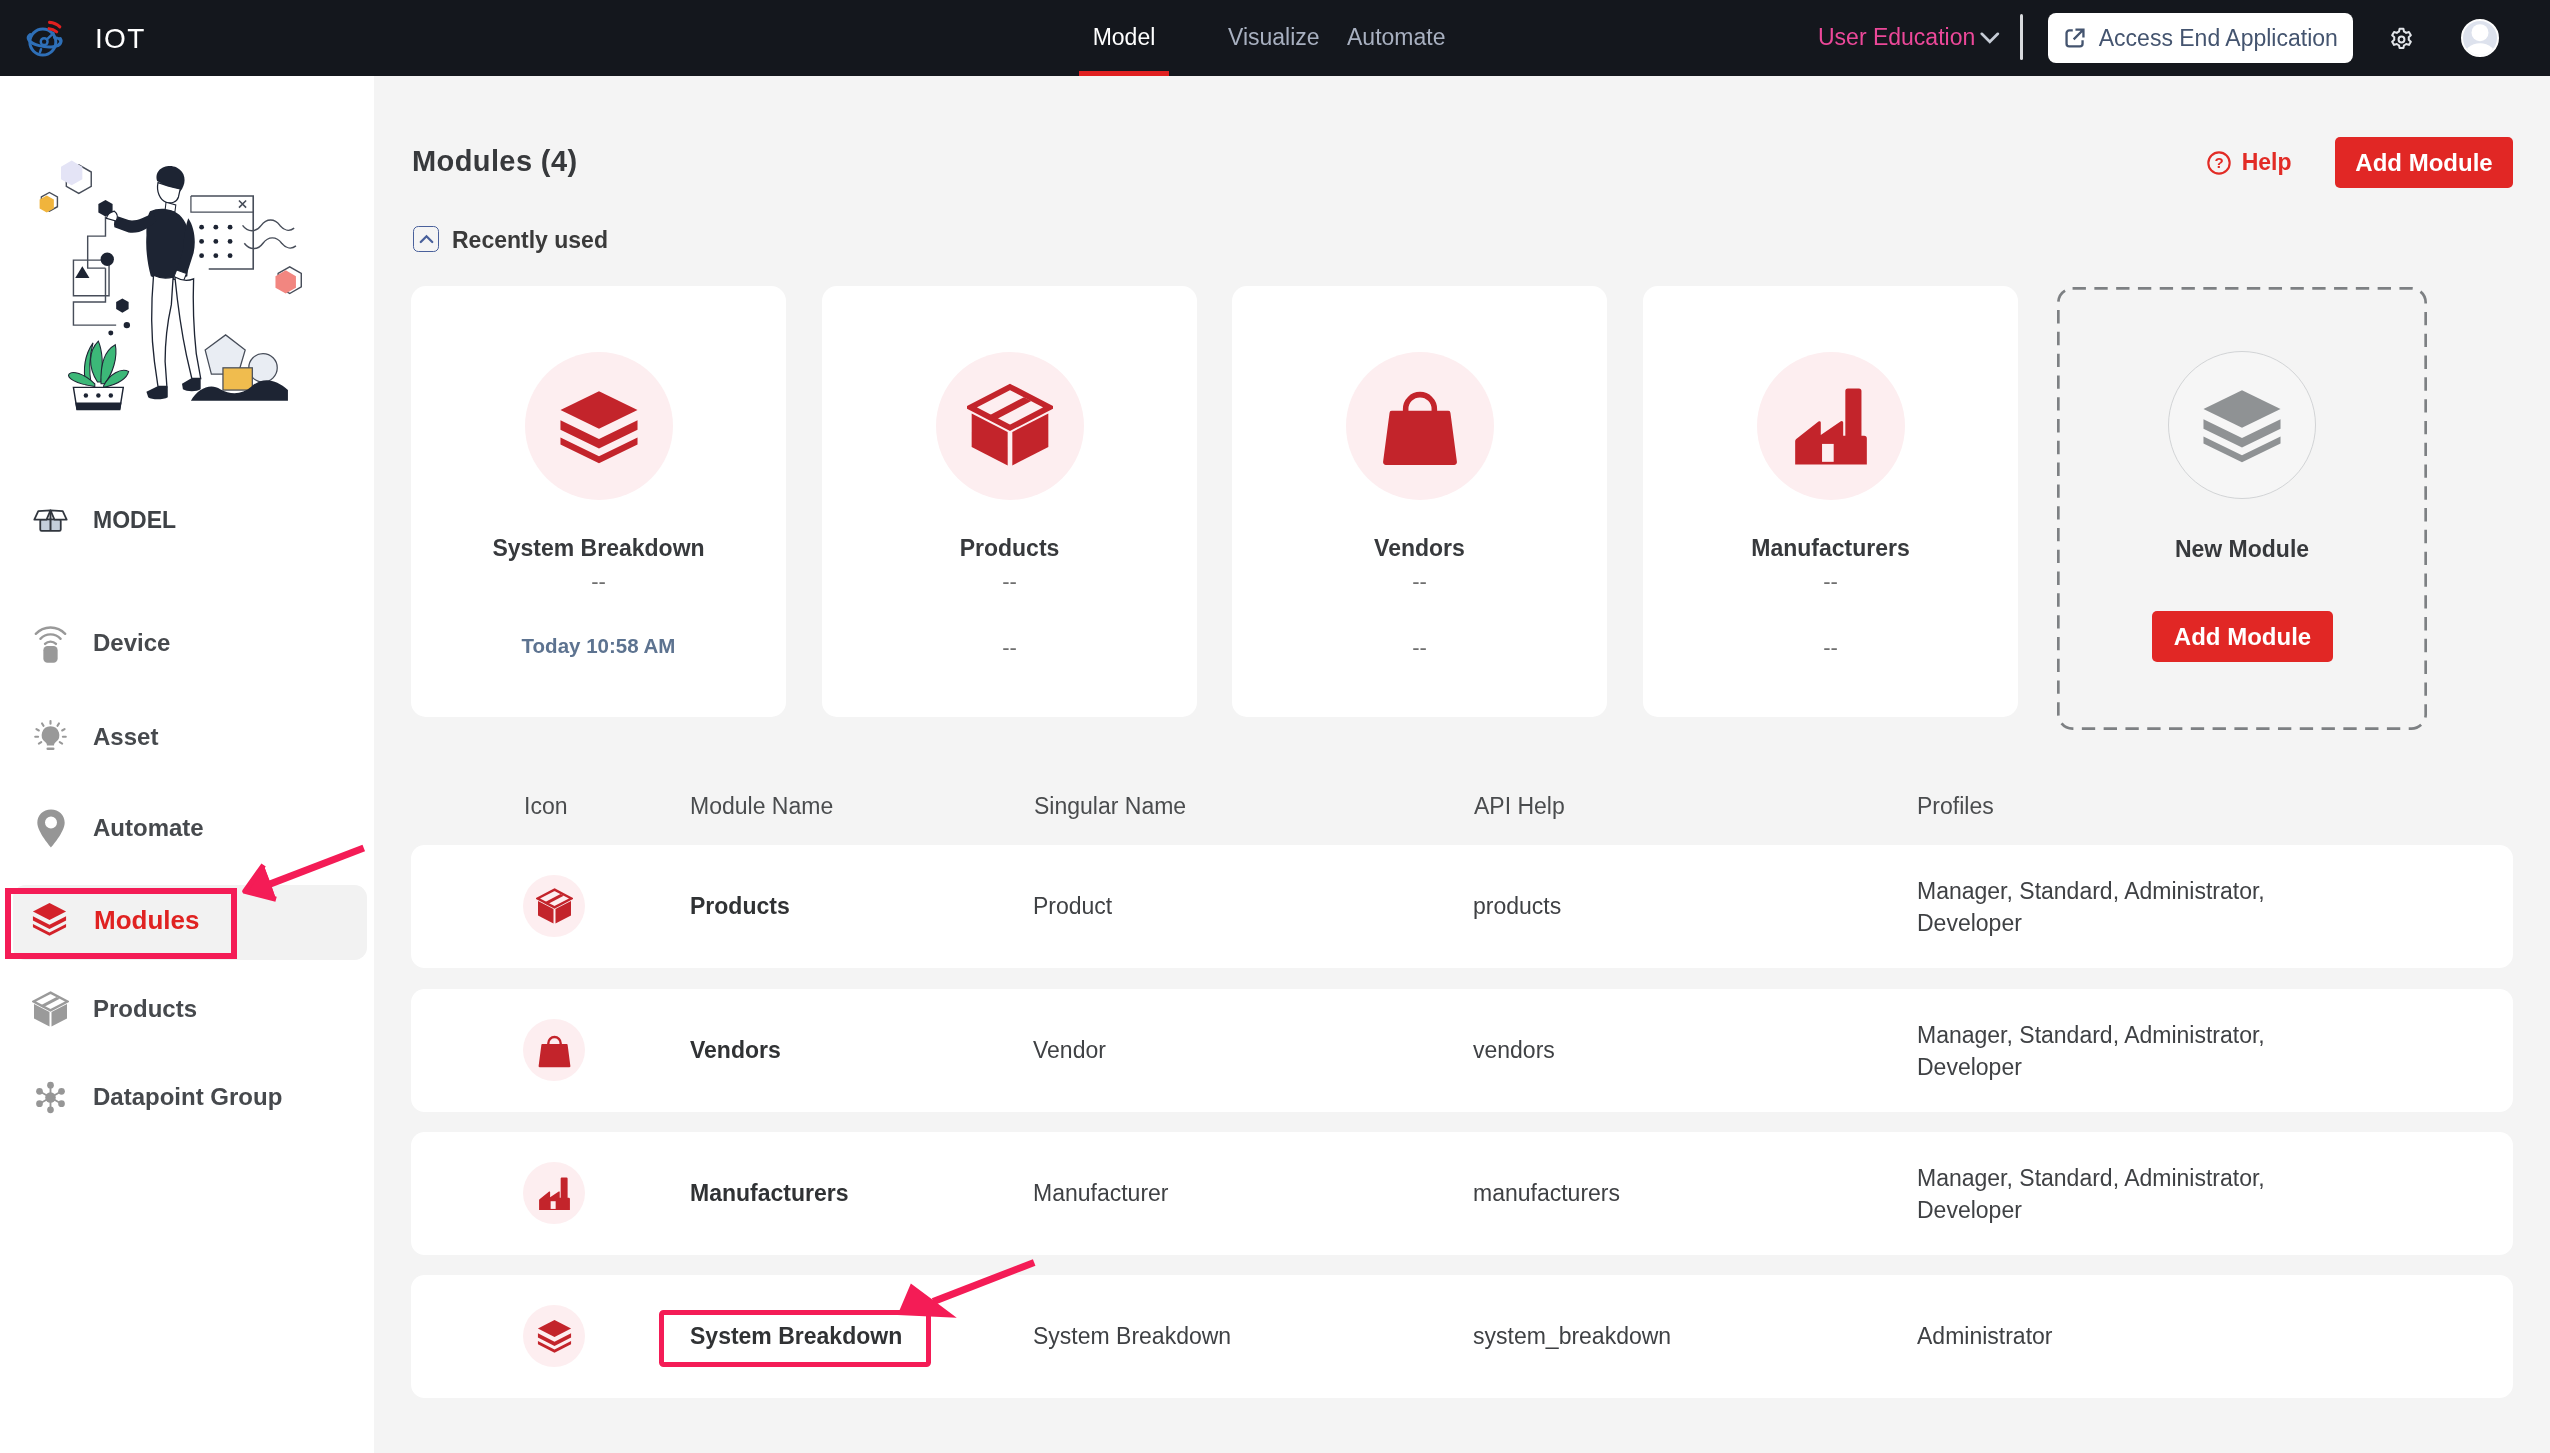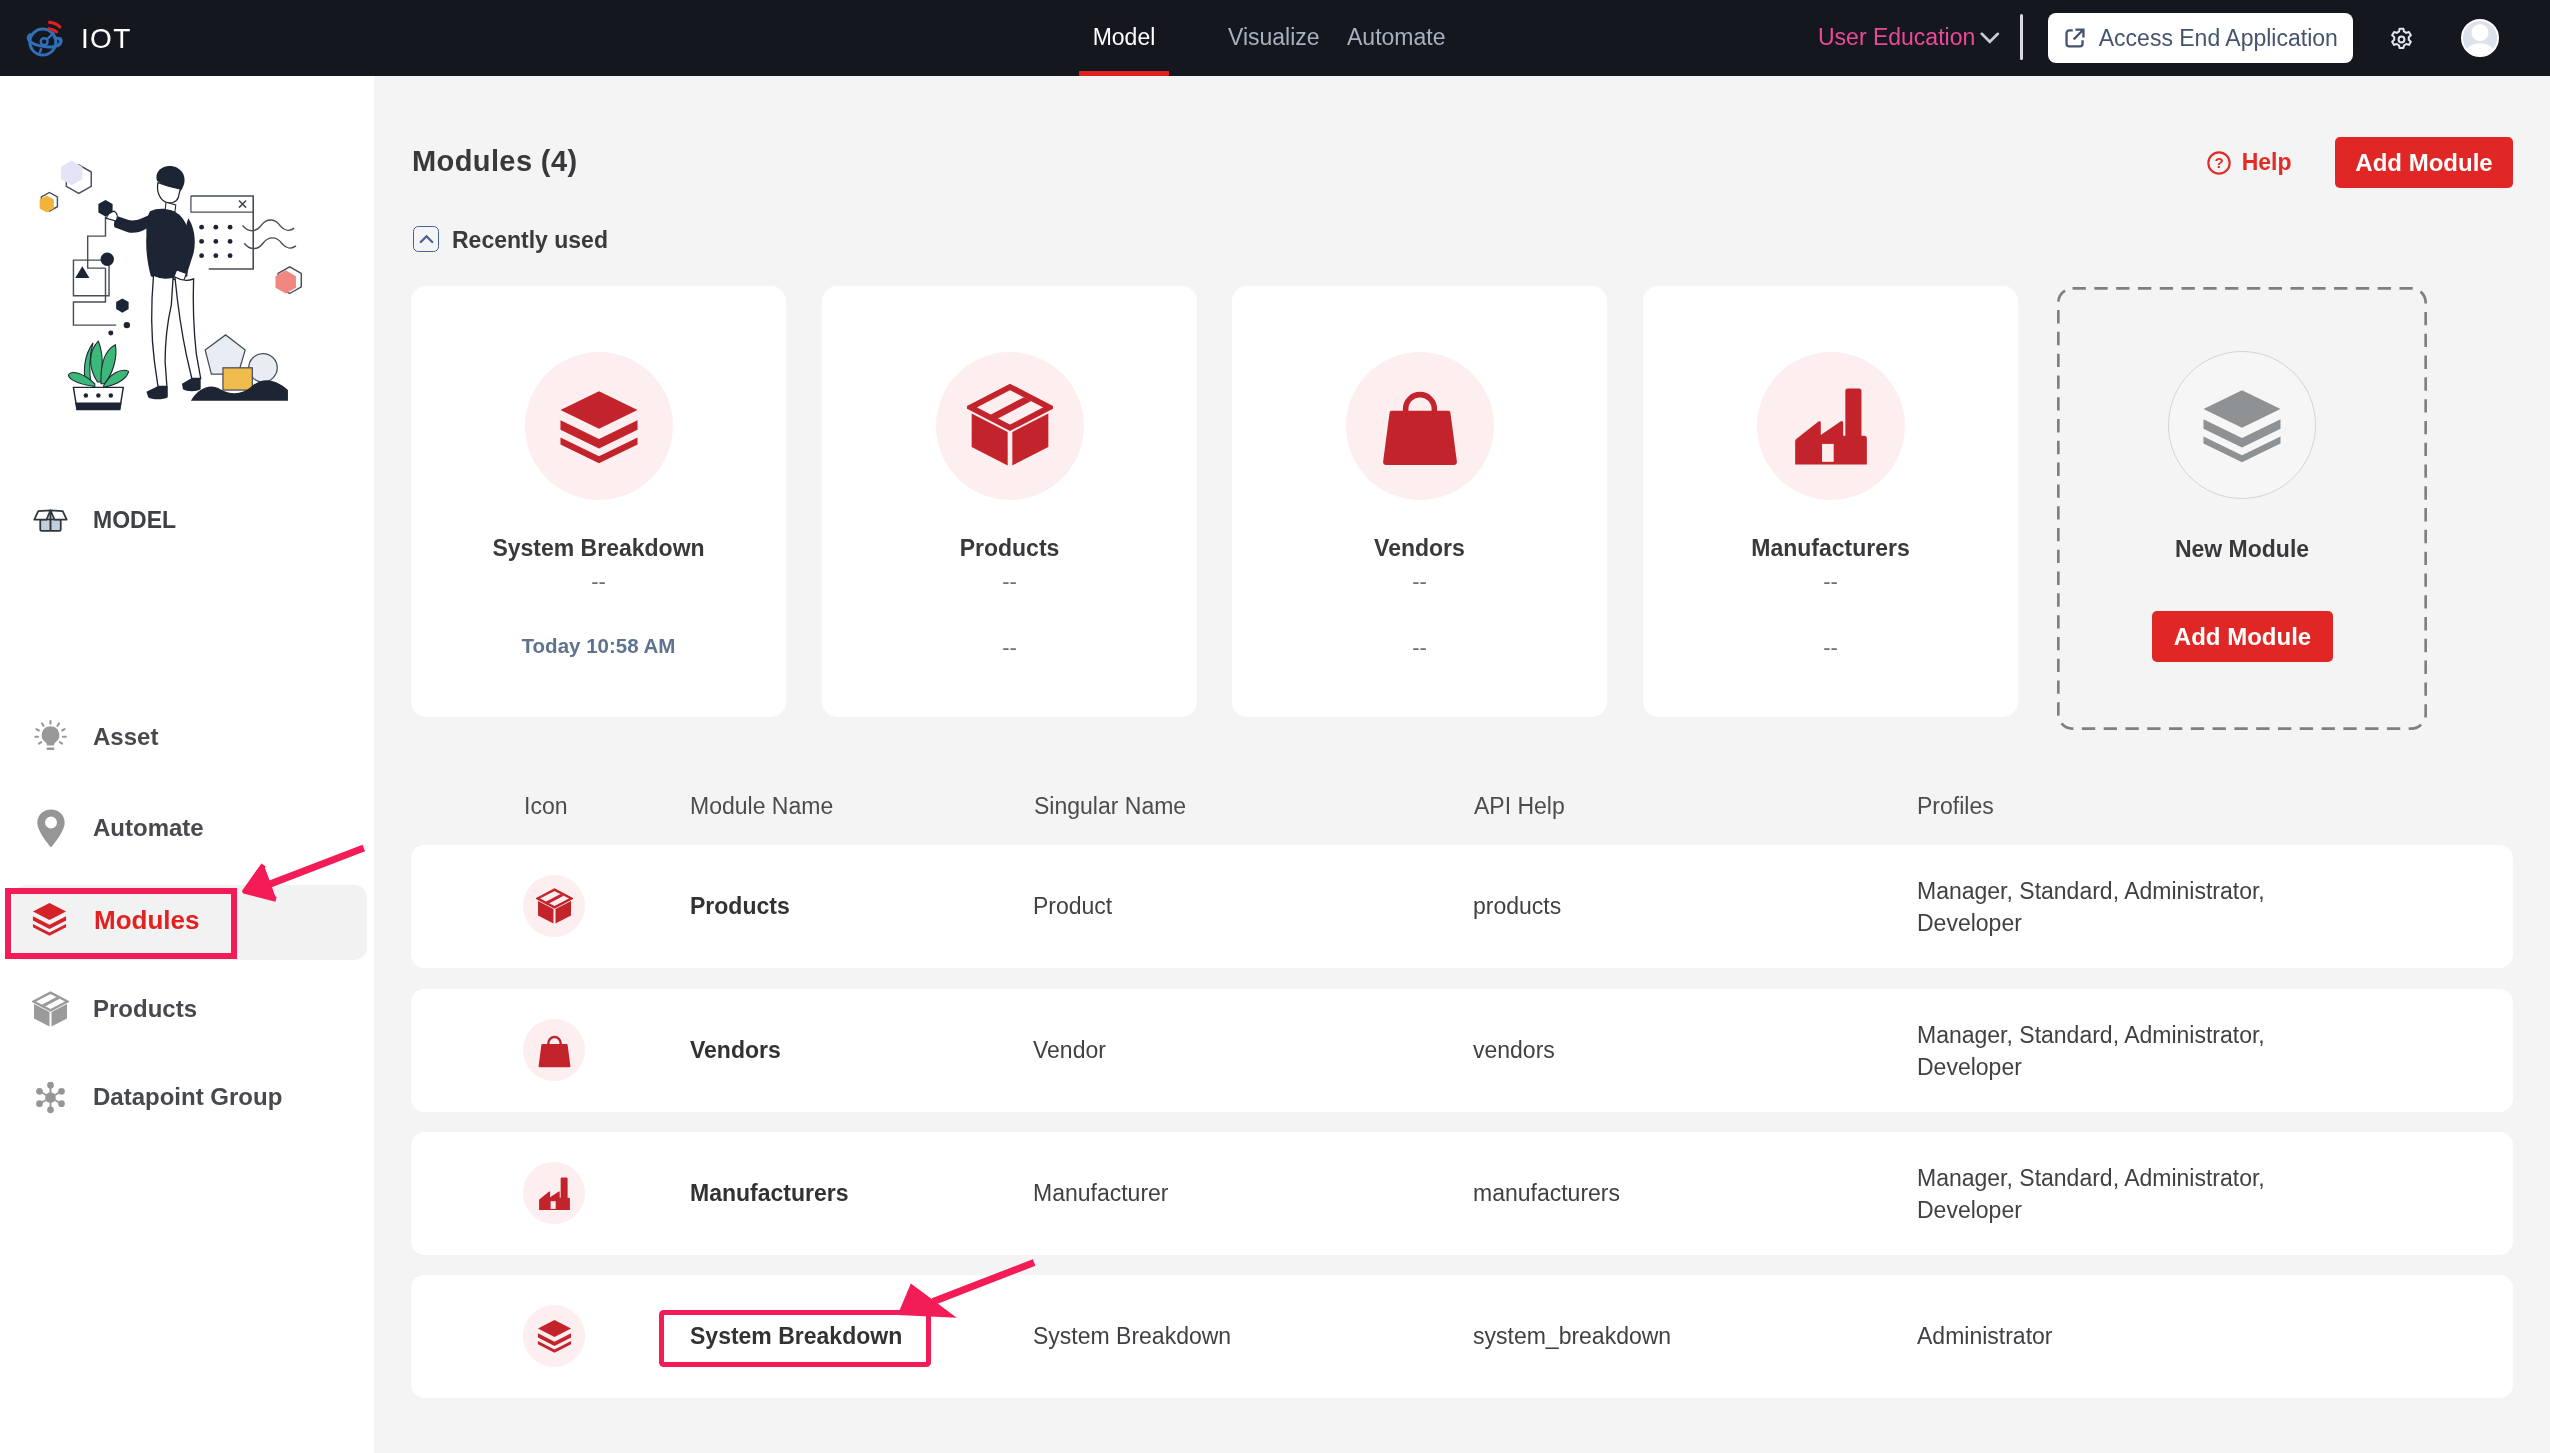--- a/index.html
+++ b/index.html
@@ -1,19 +1,19 @@
 <!DOCTYPE html>
 <html style="font-size:14.2px"><head>
 <meta charset="utf-8">
 <style>
 * { margin:0; padding:0; box-sizing:border-box; }
 html,body { width:2550px; height:1453px; font-family:"Liberation Sans", sans-serif; background:#f4f4f4; overflow:hidden; }
 .topbar { position:absolute; left:0; top:0; width:2550px; height:76px; background:#14171d; z-index:30; }
 .logo { position:absolute; left:24px; top:17px; display:flex; align-items:center; }
-.logo .iot { color:#fff; font-size:28px; letter-spacing:1.3px; margin-left:14px; font-weight:400; }
+.logo .iot { color:#fff; font-size:28px; letter-spacing:1.3px; margin-left:28px; font-weight:400; }
 .nav-model { position:absolute; left:1079px; top:0; width:90px; height:76px; color:#fff; font-size:23px; text-align:center; line-height:74px; }
 .nav-model .ul { position:absolute; left:0; bottom:0; width:90px; height:5.3px; background:#e02020; }
 .nav-a { position:absolute; top:0; height:76px; line-height:74px; color:#a8b0c0; font-size:23px; }
 .nav-viz { left:1208px;margin-left:20px; }
 .nav-auto { left:1347px; }
 .ue { position:absolute; left:1818px; top:0; height:64px; line-height:74px; color:#ec4899; font-size:23px; }
 .ue-chev { position:absolute; left:1980px; top:32px; }
 .divider { position:absolute; left:2020px; top:14.2px; width:2.7px; height:46px; background:#d8dadd; border-radius:1.8px; }
 .access-btn { position:absolute; left:2048px; top:13.4px; width:305px; height:50px; background:#fff; border-radius:8px; display:flex; align-items:center; justify-content:center; color:#44546f; font-size:23px; }
 .access-btn svg { margin-right:11.6px; }
@@ -168,20 +168,33 @@
       <span class="ic">
         <svg width="48" height="36" viewBox="0 0 56 40">
 <rect x="12.5" y="19" width="31" height="17.5" rx="2" fill="#c3cedb" stroke="#31363e" stroke-width="2.7"></rect>
 <path d="M28 5.5 L9.5 6.5 L3.5 19.5 L22 19.5 Z" fill="#fff" stroke="#31363e" stroke-width="2.7" stroke-linejoin="round"></path>
 <path d="M28 5.5 L46.5 6.5 L52.5 19.5 L34 19.5 Z" fill="#fff" stroke="#31363e" stroke-width="2.7" stroke-linejoin="round"></path>
 <path d="M28 7 V36.5" stroke="#31363e" stroke-width="3"></path>
 </svg>
       </span>
       <span class="lbl" style="font-size:23px;color:#3e4246;">MODEL</span>
     </div>
+  <div class="sitem" style="top:536px">
+      <span class="ic">
+        <svg width="39" height="43" viewBox="0 0 44 48">
+<g stroke="#999999" stroke-width="2.8" fill="none" stroke-linecap="round">
+<path d="M4.5 12.5 a24 24 0 0 1 35 0"></path>
+<path d="M10 18.5 a16 16 0 0 1 24 0"></path>
+<path d="M15.5 24.5 a9 9 0 0 1 13 0"></path>
+</g>
+<rect x="13.5" y="27" width="17" height="20" rx="5" fill="#999999"></rect>
+</svg>
+      </span>
+      <span class="lbl">Device</span>
+    </div>
   <div class="sitem" style="top:630px">
       <span class="ic">
         <svg width="41" height="43" viewBox="0 0 46 48">
 <path d="M23 10 a11 11 0 0 1 6.3 20 c-1.4 1.1-1.9 2.3-1.9 3.8H18.6c0-1.5-.5-2.7-1.9-3.8A11 11 0 0 1 23 10Z" fill="#999999"></path>
 <rect x="18" y="36.5" width="10" height="3" rx="1.5" fill="#999999"></rect>
 <g stroke="#999999" stroke-width="2.6" stroke-linecap="round">
 <path d="M23 3.5 v3.5"></path>
 <path d="M12.5 6.5 l1.8 3"></path>
 <path d="M33.5 6.5 l-1.8 3"></path>
 <path d="M5.5 13.5 l3 1.8"></path>

